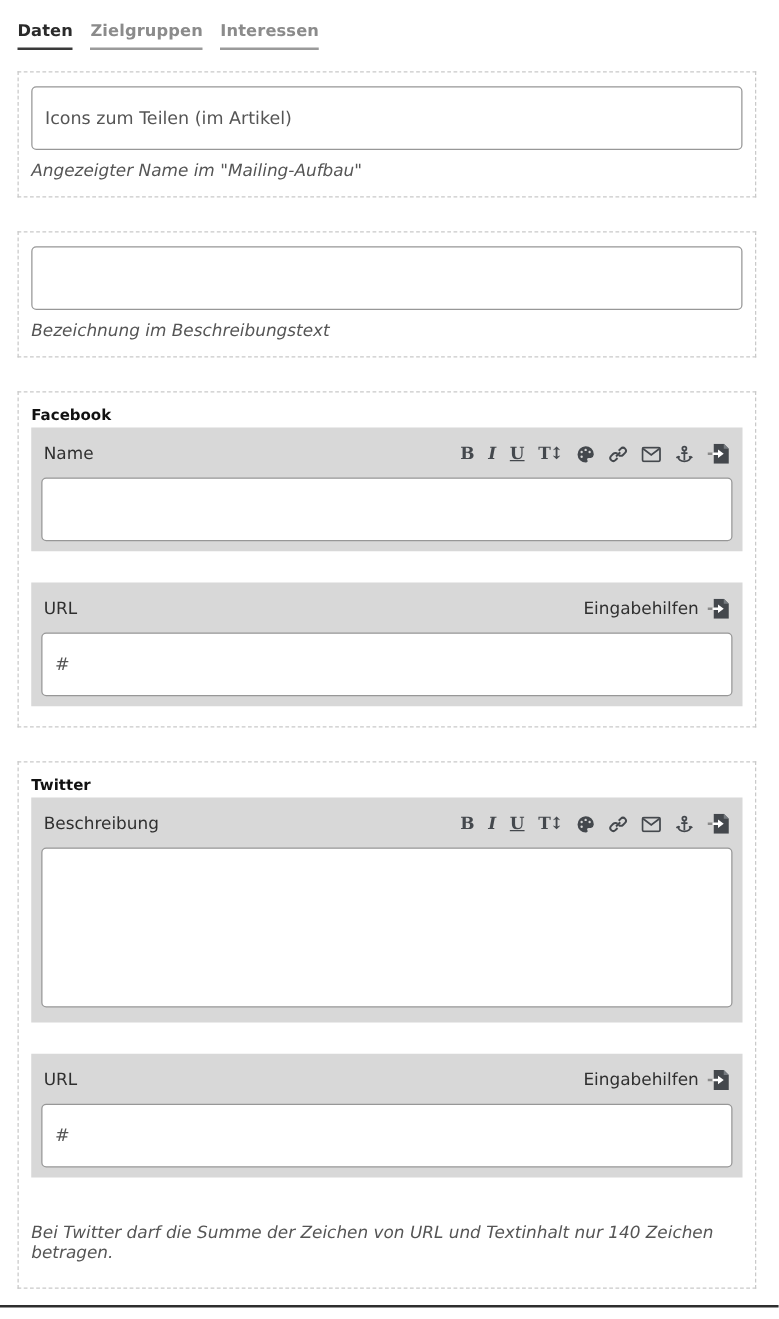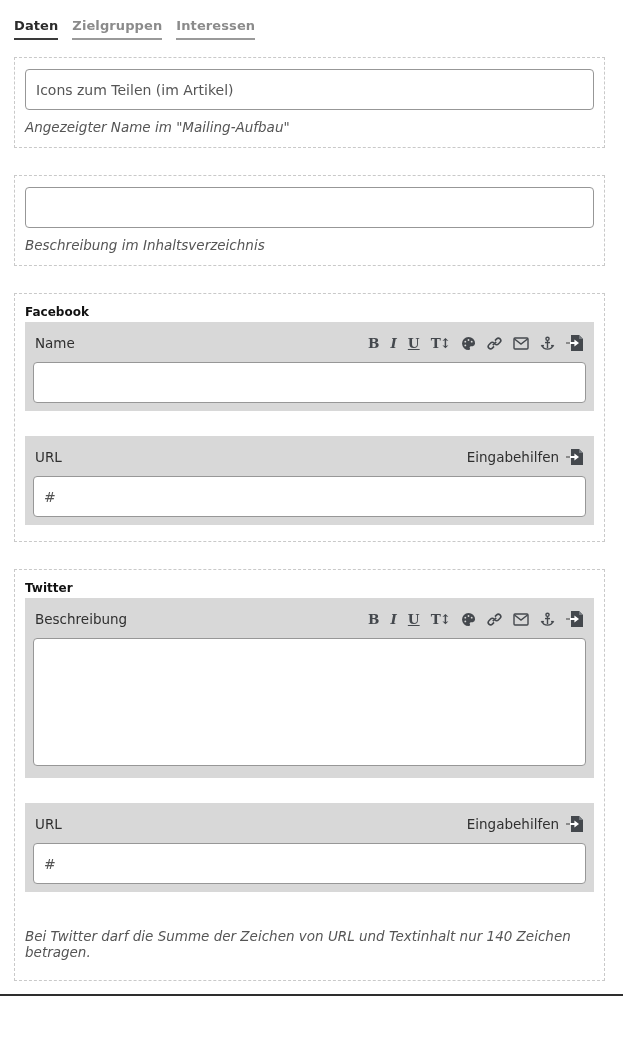--- a/index.html
+++ b/index.html
@@ -19,21 +19,21 @@
   }
   .tab.active { color:#2b2b2b; border-bottom-color:#3a3a3a; }
 
   
   .section {
     border:1px dashed #c9c9c9; padding:11px 10px 12px 10px; margin-bottom:27px;
   }
   .group-label { font-size:12px; font-weight:bold; color:#111; margin-bottom:3px; }
 
   .text-input {
-    width:100%; height:41px; border:1px solid #979797; border-radius:4px;
+    width:100%; height:51px; border:1px solid #979797; border-radius:4px;
     background:#fff; padding:0 10px; font-size:14px; color:#555;
     font-family:"DejaVu Sans","Liberation Sans",sans-serif; outline:none;
   }
   .hint { font-style:italic; font-size:13.5px; color:#555; margin-top:9px; }
 
   
   .graybox { background:#d8d8d8; padding:8px; }
   .graybox + .graybox { margin-top:25px; }
   .row { display:flex; justify-content:space-between; align-items:center; height:26px; margin-bottom:6px; padding:0 2px; }
   .row-label { font-size:13.5px; color:#2f2f2f; }
@@ -68,21 +68,21 @@
     <div class="tab">Interessen</div>
   </div>
 
   <div class="section">
     <input class="text-input" type="text" value="Icons zum Teilen (im Artikel)" style="">
     <div class="hint">Angezeigter Name im "Mailing-Aufbau"</div>
   </div>
 
   <div class="section">
     <input class="text-input" type="text" value="" style="">
-    <div class="hint">Beschreibung im Inhaltsverzeichnis</div>
+    <div class="hint">Bezeichnung im Beschreibungstext</div>
   </div>
 
   <div class="section" style="padding-bottom:16px;">
     <div class="group-label">Facebook</div>
 
     <div class="graybox">
       <div class="row">
         <span class="row-label">Name</span>
         <span class="toolbar">
           <span class="tb tb-letter">B</span>

